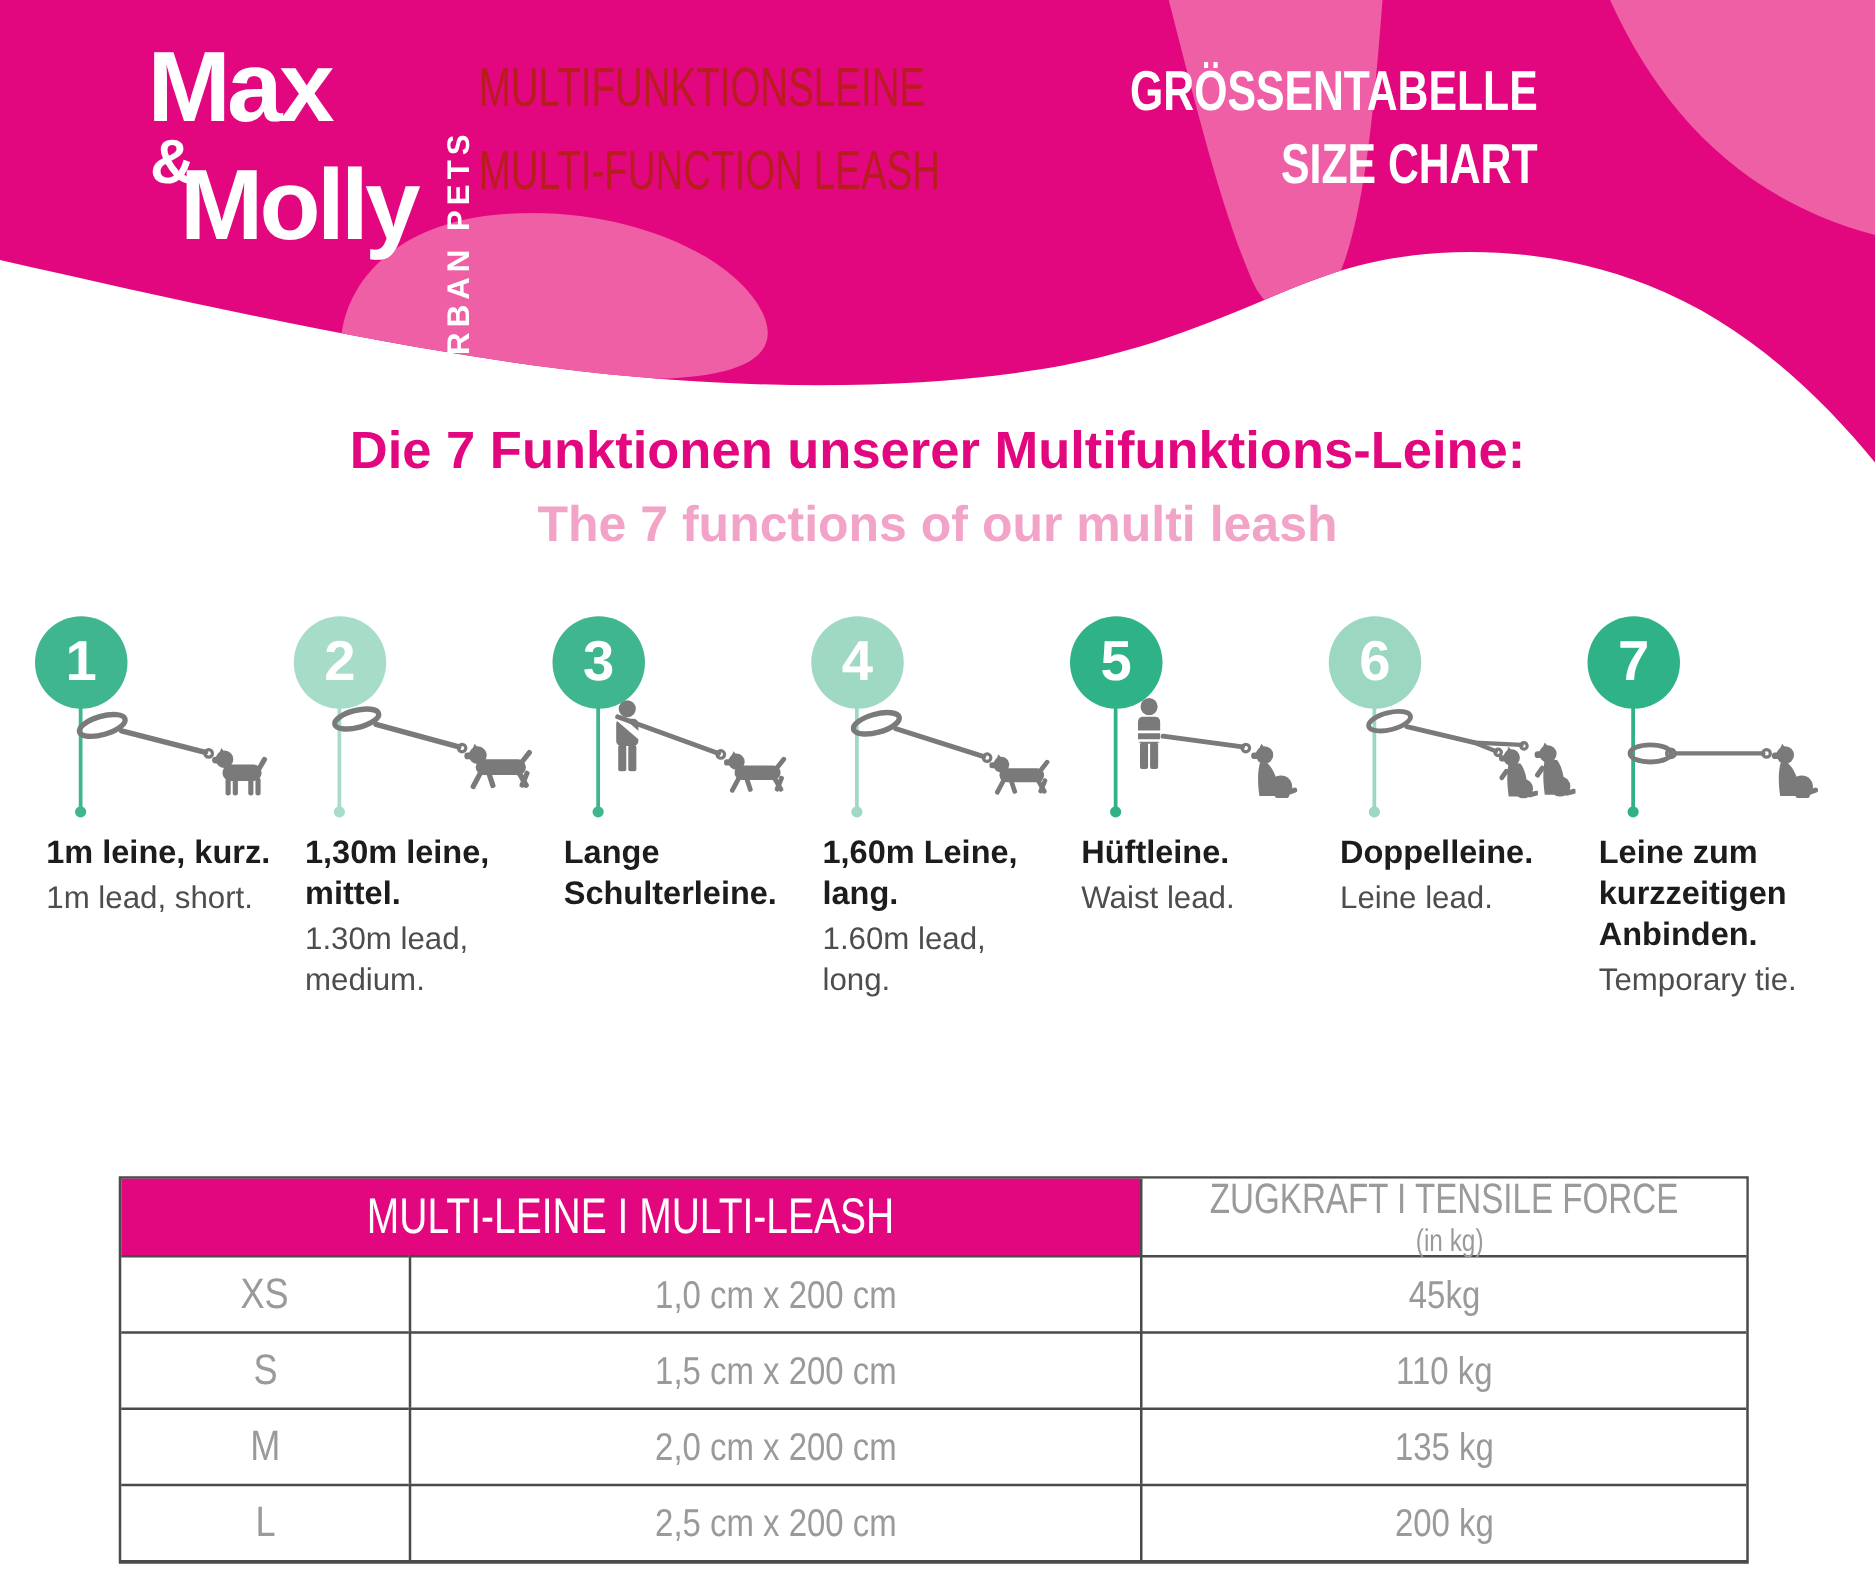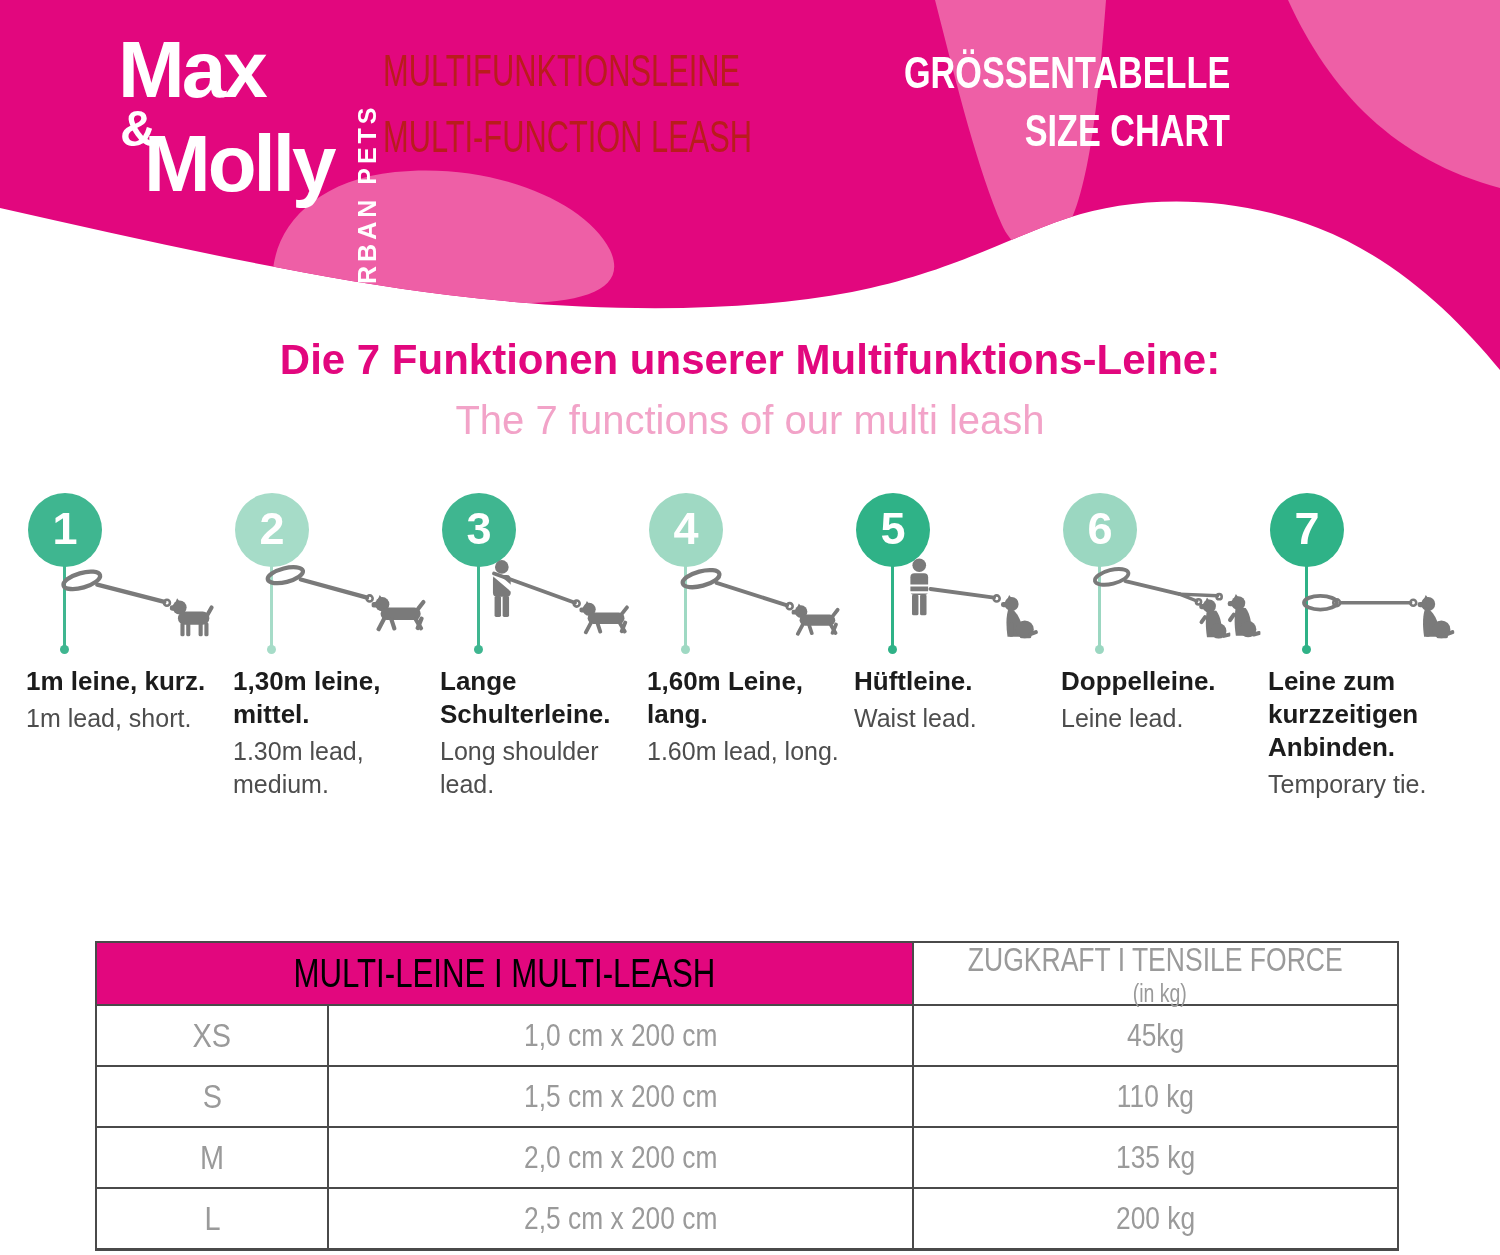--- a/index.html
+++ b/index.html
@@ -25,44 +25,44 @@
   .logo-tagline{position:absolute;right:-44px;top:2px;height:270px;writing-mode:vertical-rl;transform:rotate(180deg);
     font-size:25px;font-weight:bold;letter-spacing:4px;white-space:nowrap;}
 
   .hdr-title{position:absolute;left:383px;top:38px;color:#b91c1c;font-weight:normal;font-size:44px;line-height:66px;white-space:nowrap;}
   .hdr-title .cx{display:inline-block;transform:scaleX(.70);transform-origin:left center;}
   .hdr-right{position:absolute;right:42px;top:44px;color:#fff;font-weight:bold;font-size:45px;line-height:58px;text-align:right;white-space:nowrap;}
   .hdr-right .cx{display:inline-block;transform:scaleX(.76);transform-origin:right center;}
 
   
   .intro-de{position:absolute;left:0;top:336px;width:100%;text-align:center;font-size:42px;font-weight:bold;color:var(--magenta);}
-  .intro-en{position:absolute;left:0;top:398px;width:100%;text-align:center;font-size:40px;font-weight:normal;color:var(--pink-subtitle);}
+  .intro-en{position:absolute;left:0;top:398px;width:100%;text-align:center;font-size:40px;font-weight:bold;color:var(--pink-subtitle);}
 
   
   .funcs{position:absolute;left:22px;top:489px;display:flex;}
   .fcol{position:relative;width:207px;height:360px;}
   .balloon{position:absolute;left:6px;top:4px;width:74px;height:74px;border-radius:50%;background:var(--c,#3FB690);
     color:#fff;font-size:45px;font-weight:bold;text-align:center;line-height:72px;}
   .stem{position:absolute;left:41px;top:77px;width:3px;height:80px;background:var(--c,#3FB690);}
   .stem-dot{position:absolute;left:38px;top:156px;width:9px;height:9px;border-radius:50%;background:var(--c,#3FB690);}
   .ficon{position:absolute;left:34px;top:64px;width:172px;height:96px;fill:var(--icon-gray);}
   .ln{fill:none;stroke:var(--icon-gray);stroke-linecap:round;}
   .wn{fill:none;stroke:#fff;stroke-linecap:round;}
-  .flabel{position:absolute;left:4px;top:176px;right:8px;}
+  .flabel{position:absolute;left:15px;top:176px;right:8px;}
   .lde{font-size:26px;line-height:33px;font-weight:bold;color:var(--label-dark);}
   .len{font-size:25px;line-height:33px;color:var(--label-gray);margin-top:4px;}
 
   
   .size-table{position:absolute;left:95px;top:941px;width:1304px;
     display:grid;grid-template-columns:230px 585px 1fr;grid-auto-rows:61px;
     border:2px solid var(--table-border);border-bottom-width:3px;}
   .tcell{display:flex;align-items:center;justify-content:center;border-top:2px solid var(--table-border);}
   .tcell.no-top{border-top:none;}
   .tcell.vline{border-left:2px solid var(--table-border);}
-  .th-left{grid-column:1/3;background:var(--magenta);color:#000000;font-size:40px;}
+  .th-left{grid-column:1/3;background:var(--magenta);color:#ffffff;font-size:40px;}
   .th-right{background:#fff;color:var(--table-text);font-size:34px;flex-direction:column;}
   .th-right .unit{font-size:25px;margin-left:8px;}
   .cxc{display:inline-block;transform:scaleX(.78);transform-origin:center;white-space:nowrap;}
   .cxd{display:inline-block;transform:scaleX(.85);transform-origin:center;white-space:nowrap;}
   .td{color:var(--table-text);font-size:31px;}
   .td-size{color:var(--table-text);font-size:34px;}
 </style>
 </head>
 <body>
 
@@ -196,21 +196,20 @@
         <div class="stem-dot"></div>
       <svg class="ficon" viewBox="0 0 200 100">
         <use href="#person-front" x="22" y="2" width="30" height="67.5"></use>
         <line class="wn" x1="30" y1="20" x2="52" y2="39" stroke-width="6"></line>
         <line class="ln" x1="28" y1="18" x2="122" y2="52" stroke-width="4.5"></line>
         <circle class="ln" cx="124" cy="53" r="3.5" stroke-width="3"></circle>
         <use href="#dog-run" x="127" y="49" width="66" height="44.6"></use>
       </svg>
       <div class="flabel">
         <div class="lde">Lange Schulterleine.</div>
-        <div class="len">Long shoulder lead.</div>
       </div>
     </div>
 
     <div class="fcol" style="--c: #9FD9C3;">
       <div class="balloon">4</div>
       <div class="stem"></div>
         <div class="stem-dot"></div>
       <svg class="ficon" viewBox="0 0 200 100">
         <ellipse class="ln" cx="28" cy="24" rx="22" ry="8.5" stroke-width="5" transform="rotate(-15 28 24)"></ellipse>
         <line class="ln" x1="46" y1="29" x2="128" y2="55" stroke-width="4.5"></line>

